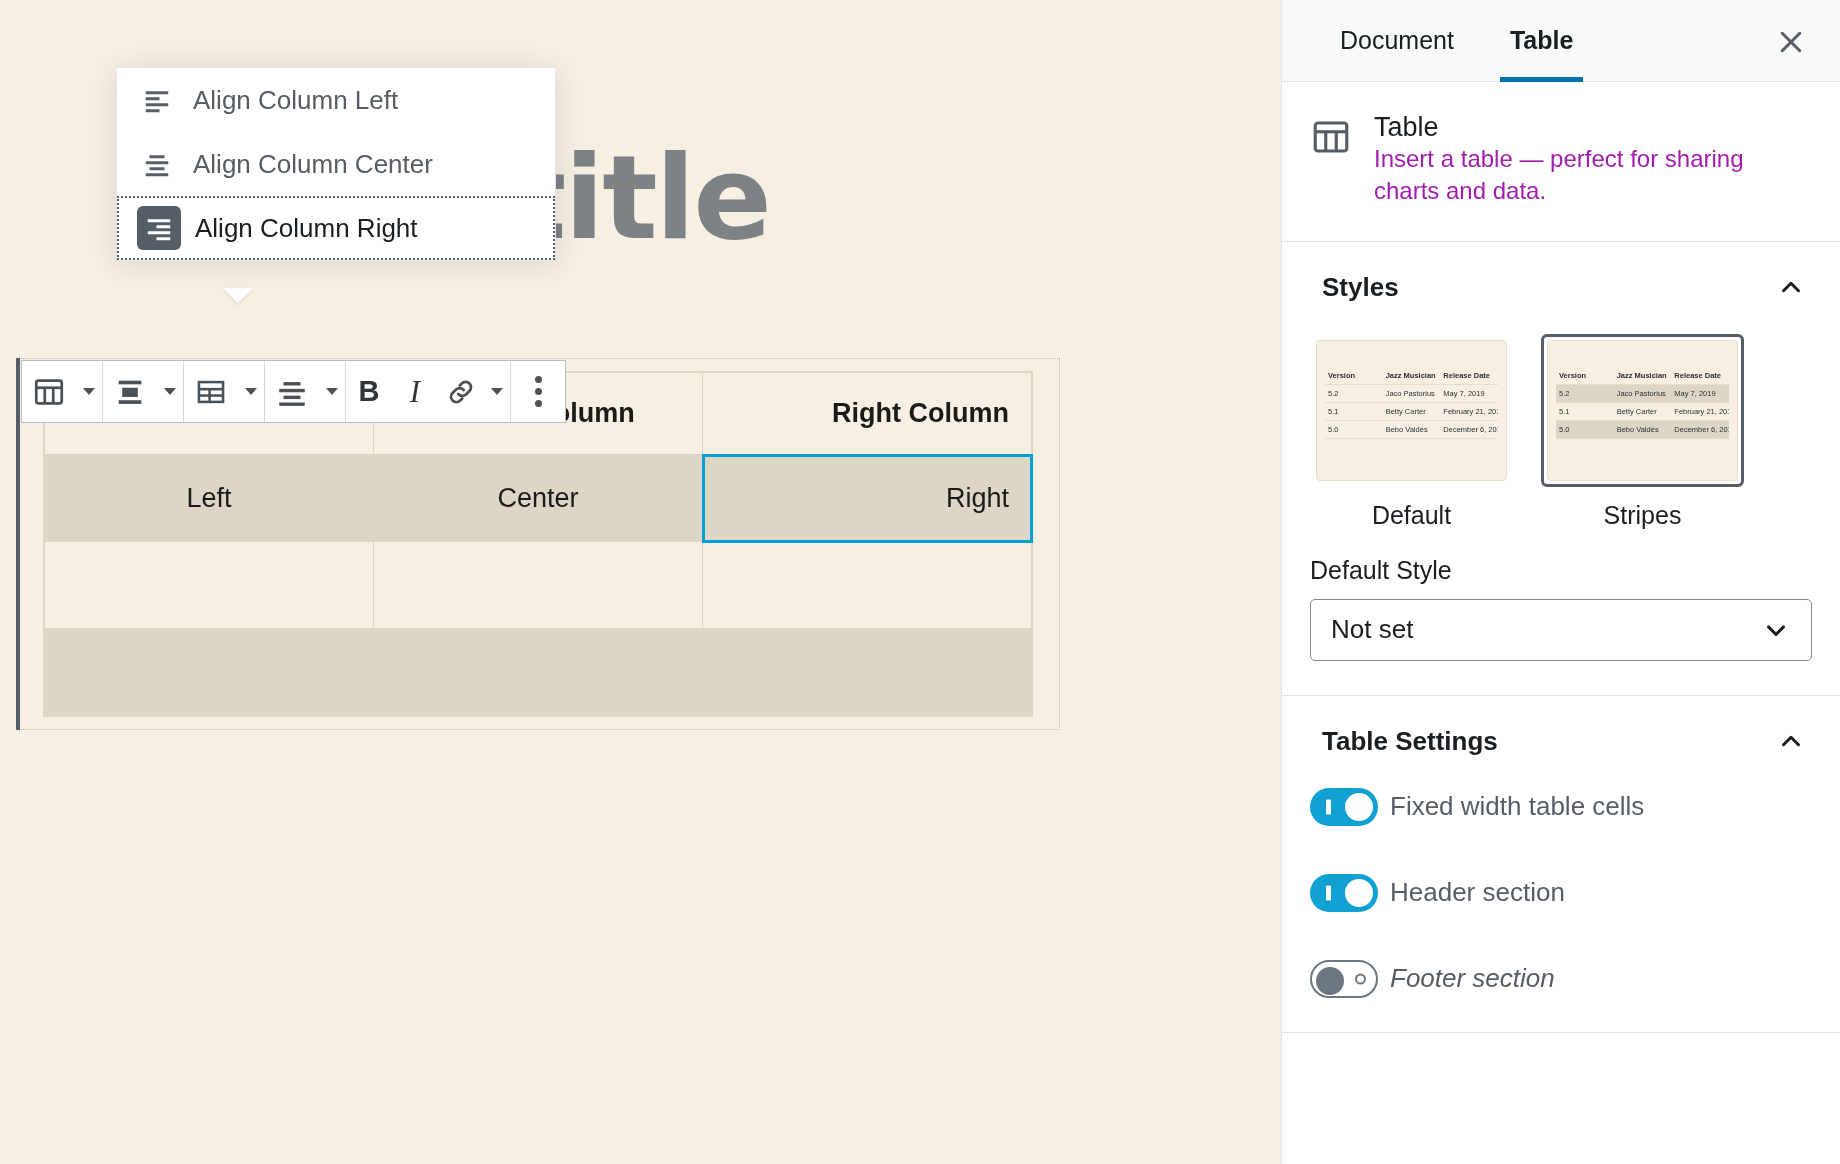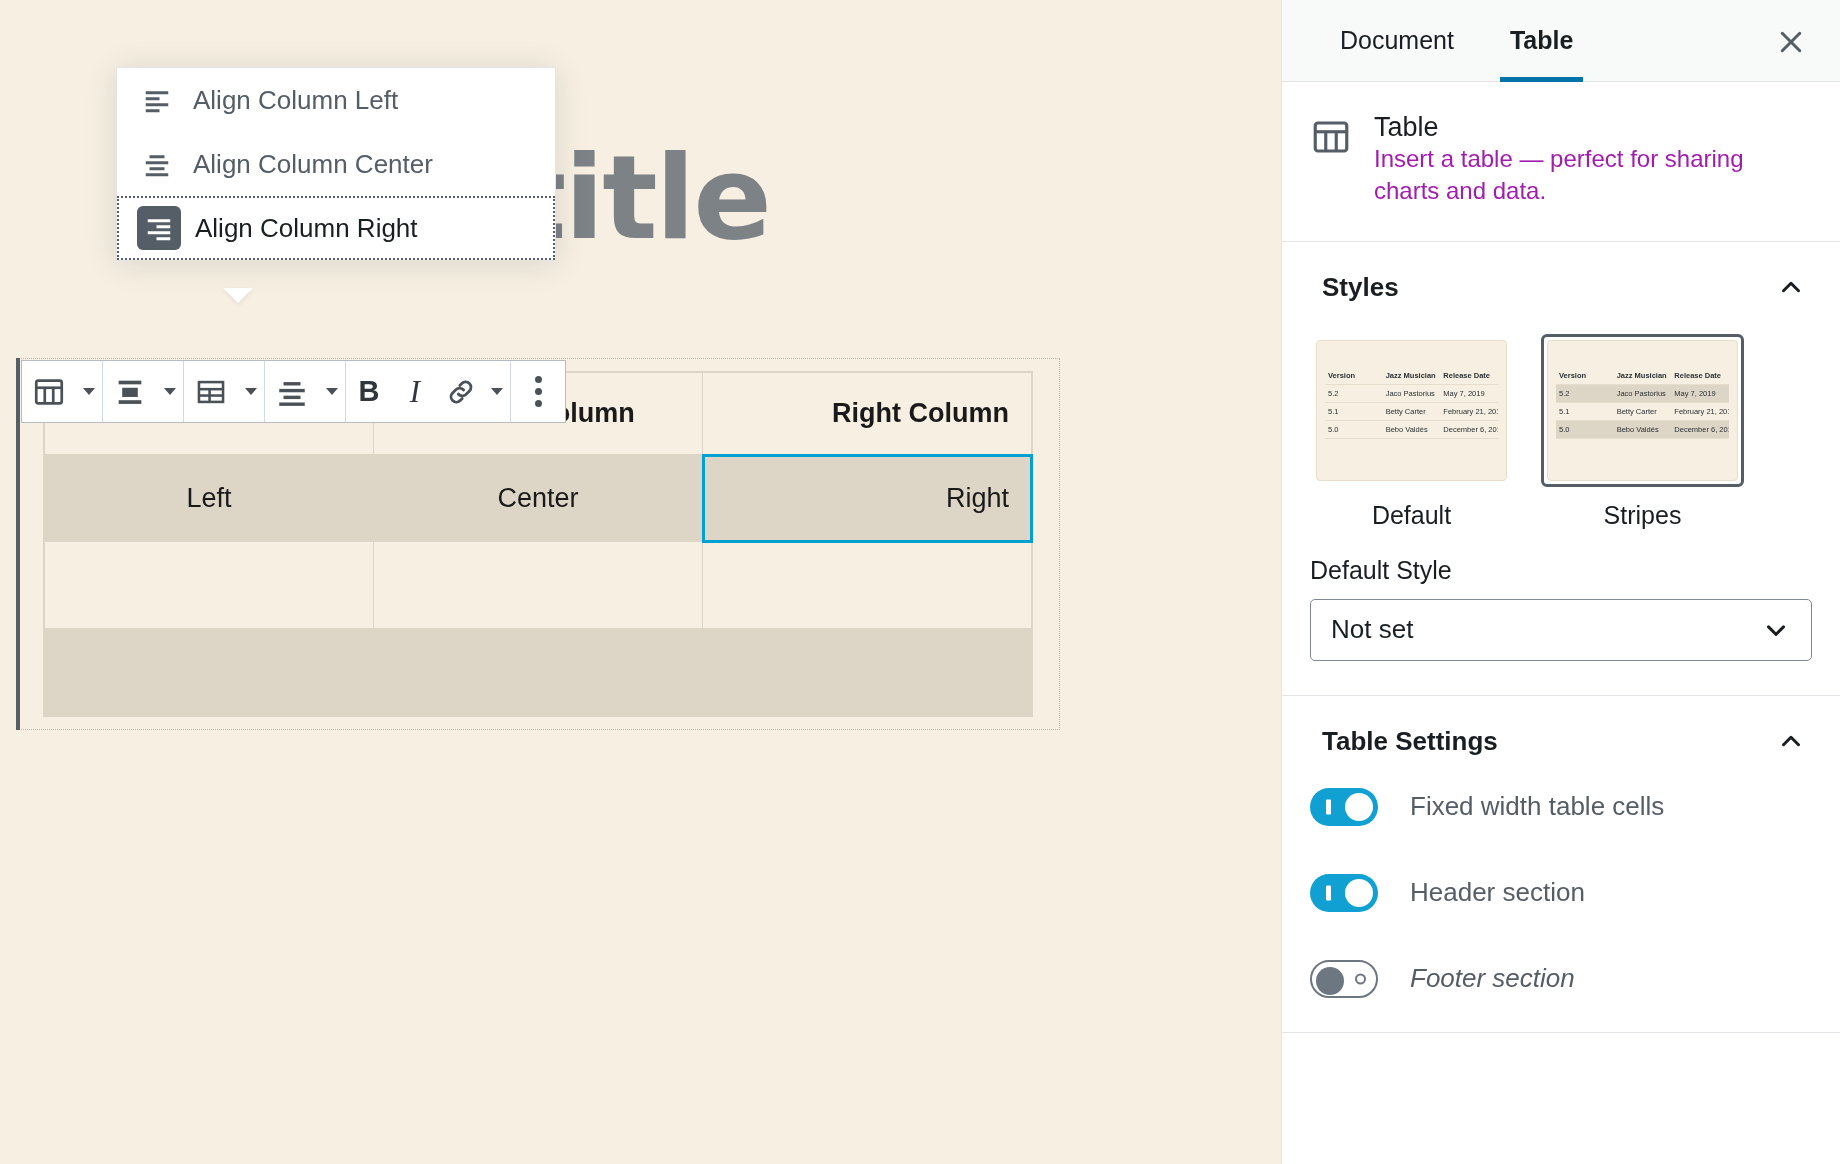--- a/index.html
+++ b/index.html
@@ -265,21 +265,21 @@
   .select-value { font-size: 26px; color: #191e23; }
   .select-caret {
     position: absolute; right: 20px; top: 50%;
     transform: translateY(-50%);
     color: #191e23;
     display: flex;
   }
 
   .toggle-row {
     display: flex; align-items: center;
-    gap: 32px; margin-bottom: 48px;
+    gap: 12px; margin-bottom: 48px;
   }
   .toggle-row:last-child { margin-bottom: 0; font-style: italic; }
   .tgl {
     position: relative;
     width: 68px; height: 38px;
     border-radius: 19px;
     flex: 0 0 auto; cursor: pointer;
   }
   .tgl.on { background: #11a0d2; }
   .tgl.off { background: #fff; border: 2px solid #6c7781; }

